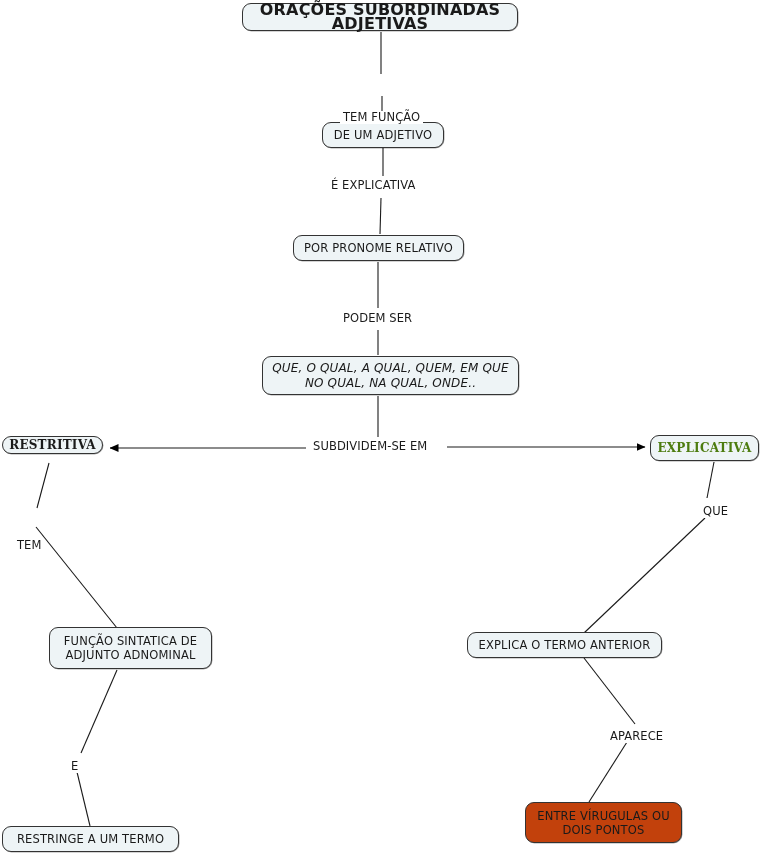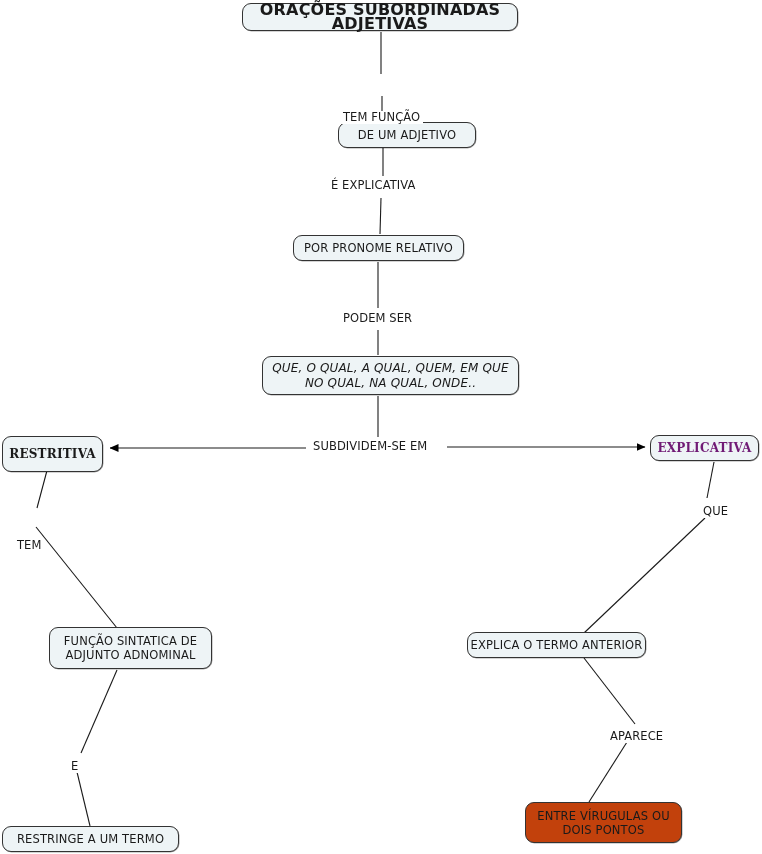--- a/index.html
+++ b/index.html
@@ -96,30 +96,30 @@
         <polyline points="77,772 90,826"></polyline>
         <polyline points="714,462 707,498"></polyline>
         <polyline points="705,518 584,633"></polyline>
         <polyline points="584,658 635,724"></polyline>
         <polyline points="627,742 589,802"></polyline>
       </g>
   </svg>
 
   <div id="node-layer">
       <div class="node bold-sans" style="left: 242px; top: 3px; width: 276px; height: 28px; background: rgb(238, 244, 246); border-color: rgb(51, 51, 51); color: rgb(26, 26, 26);">ORAÇÕES SUBORDINADAS ADJETIVAS</div>
-      <div class="node" style="left: 322px; top: 122px; width: 138px; height: 26px; background: rgb(238, 244, 246); border-color: rgb(51, 51, 51); color: rgb(26, 26, 26); margin-left: 16px;">DE UM ADJETIVO</div>
+      <div class="node" style="left: 322px; top: 122px; width: 122px; height: 26px; background: rgb(238, 244, 246); border-color: rgb(51, 51, 51); color: rgb(26, 26, 26);">DE UM ADJETIVO</div>
       <div class="node" style="left: 293px; top: 235px; width: 171px; height: 26px; background: rgb(238, 244, 246); border-color: rgb(51, 51, 51); color: rgb(26, 26, 26);">POR PRONOME RELATIVO</div>
       <div class="node italic" style="left: 262px; top: 356px; width: 257px; height: 39px; background: rgb(238, 244, 246); border-color: rgb(51, 51, 51); color: rgb(26, 26, 26);">QUE, O QUAL, A QUAL, QUEM, EM QUE
 NO QUAL, NA QUAL, ONDE..</div>
-      <div class="node bold-serif" style="left: 2px; top: 436px; width: 101px; height: 36px; background: rgb(238, 244, 246); border-color: rgb(51, 51, 51); color: rgb(26, 26, 26);">RESTRITIVA</div>
-      <div class="node bold-serif" style="left: 650px; top: 435px; width: 109px; height: 26px; background: rgb(238, 244, 246); border-color: rgb(51, 51, 51); color: #701a75;">EXPLICATIVA</div>
+      <div class="node bold-serif" style="left: 2px; top: 436px; width: 101px; height: 18px; background: rgb(238, 244, 246); border-color: rgb(51, 51, 51); color: rgb(26, 26, 26);">RESTRITIVA</div>
+      <div class="node bold-serif" style="left: 650px; top: 435px; width: 109px; height: 26px; background: rgb(238, 244, 246); border-color: rgb(51, 51, 51); color: #4d7c0f;">EXPLICATIVA</div>
       <div class="node" style="left: 49px; top: 627px; width: 163px; height: 42px; background: rgb(238, 244, 246); border-color: rgb(51, 51, 51); color: rgb(26, 26, 26);">FUNÇÃO SINTATICA DE
 ADJUNTO ADNOMINAL</div>
       <div class="node" style="left: 2px; top: 826px; width: 177px; height: 26px; background: rgb(238, 244, 246); border-color: rgb(51, 51, 51); color: rgb(26, 26, 26);">RESTRINGE A UM TERMO</div>
-      <div class="node" style="left: 467px; top: 632px; width: 179px; height: 26px; background: rgb(238, 244, 246); border-color: rgb(51, 51, 51); color: rgb(26, 26, 26);">EXPLICA O TERMO ANTERIOR</div>
+      <div class="node" style="left: 467px; top: 632px; width: 195px; height: 26px; background: rgb(238, 244, 246); border-color: rgb(51, 51, 51); color: rgb(26, 26, 26);">EXPLICA O TERMO ANTERIOR</div>
       <div class="node" style="left: 525px; top: 802px; width: 157px; height: 41px; background: #c2410c; border-color: rgb(51, 51, 51); color: rgb(26, 26, 26);">ENTRE VÍRUGULAS OU
 DOIS PONTOS</div>
     </div>
   <div id="label-layer">
       <div class="edge-label" style="left: 340px; top: 78px; color: rgb(26, 26, 26); margin-top: 33px;">TEM FUNÇÃO</div>
       <div class="edge-label" style="left: 328px; top: 179px; color: rgb(26, 26, 26);">É EXPLICATIVA</div>
       <div class="edge-label" style="left: 340px; top: 312px; color: rgb(26, 26, 26);">PODEM SER</div>
       <div class="edge-label" style="left: 310px; top: 440px; color: rgb(26, 26, 26);">SUBDIVIDEM-SE EM</div>
       <div class="edge-label" style="left: 14px; top: 515px; color: rgb(26, 26, 26); margin-top: 24px;">TEM</div>
       <div class="edge-label" style="left: 68px; top: 760px; color: rgb(26, 26, 26);">E</div>

